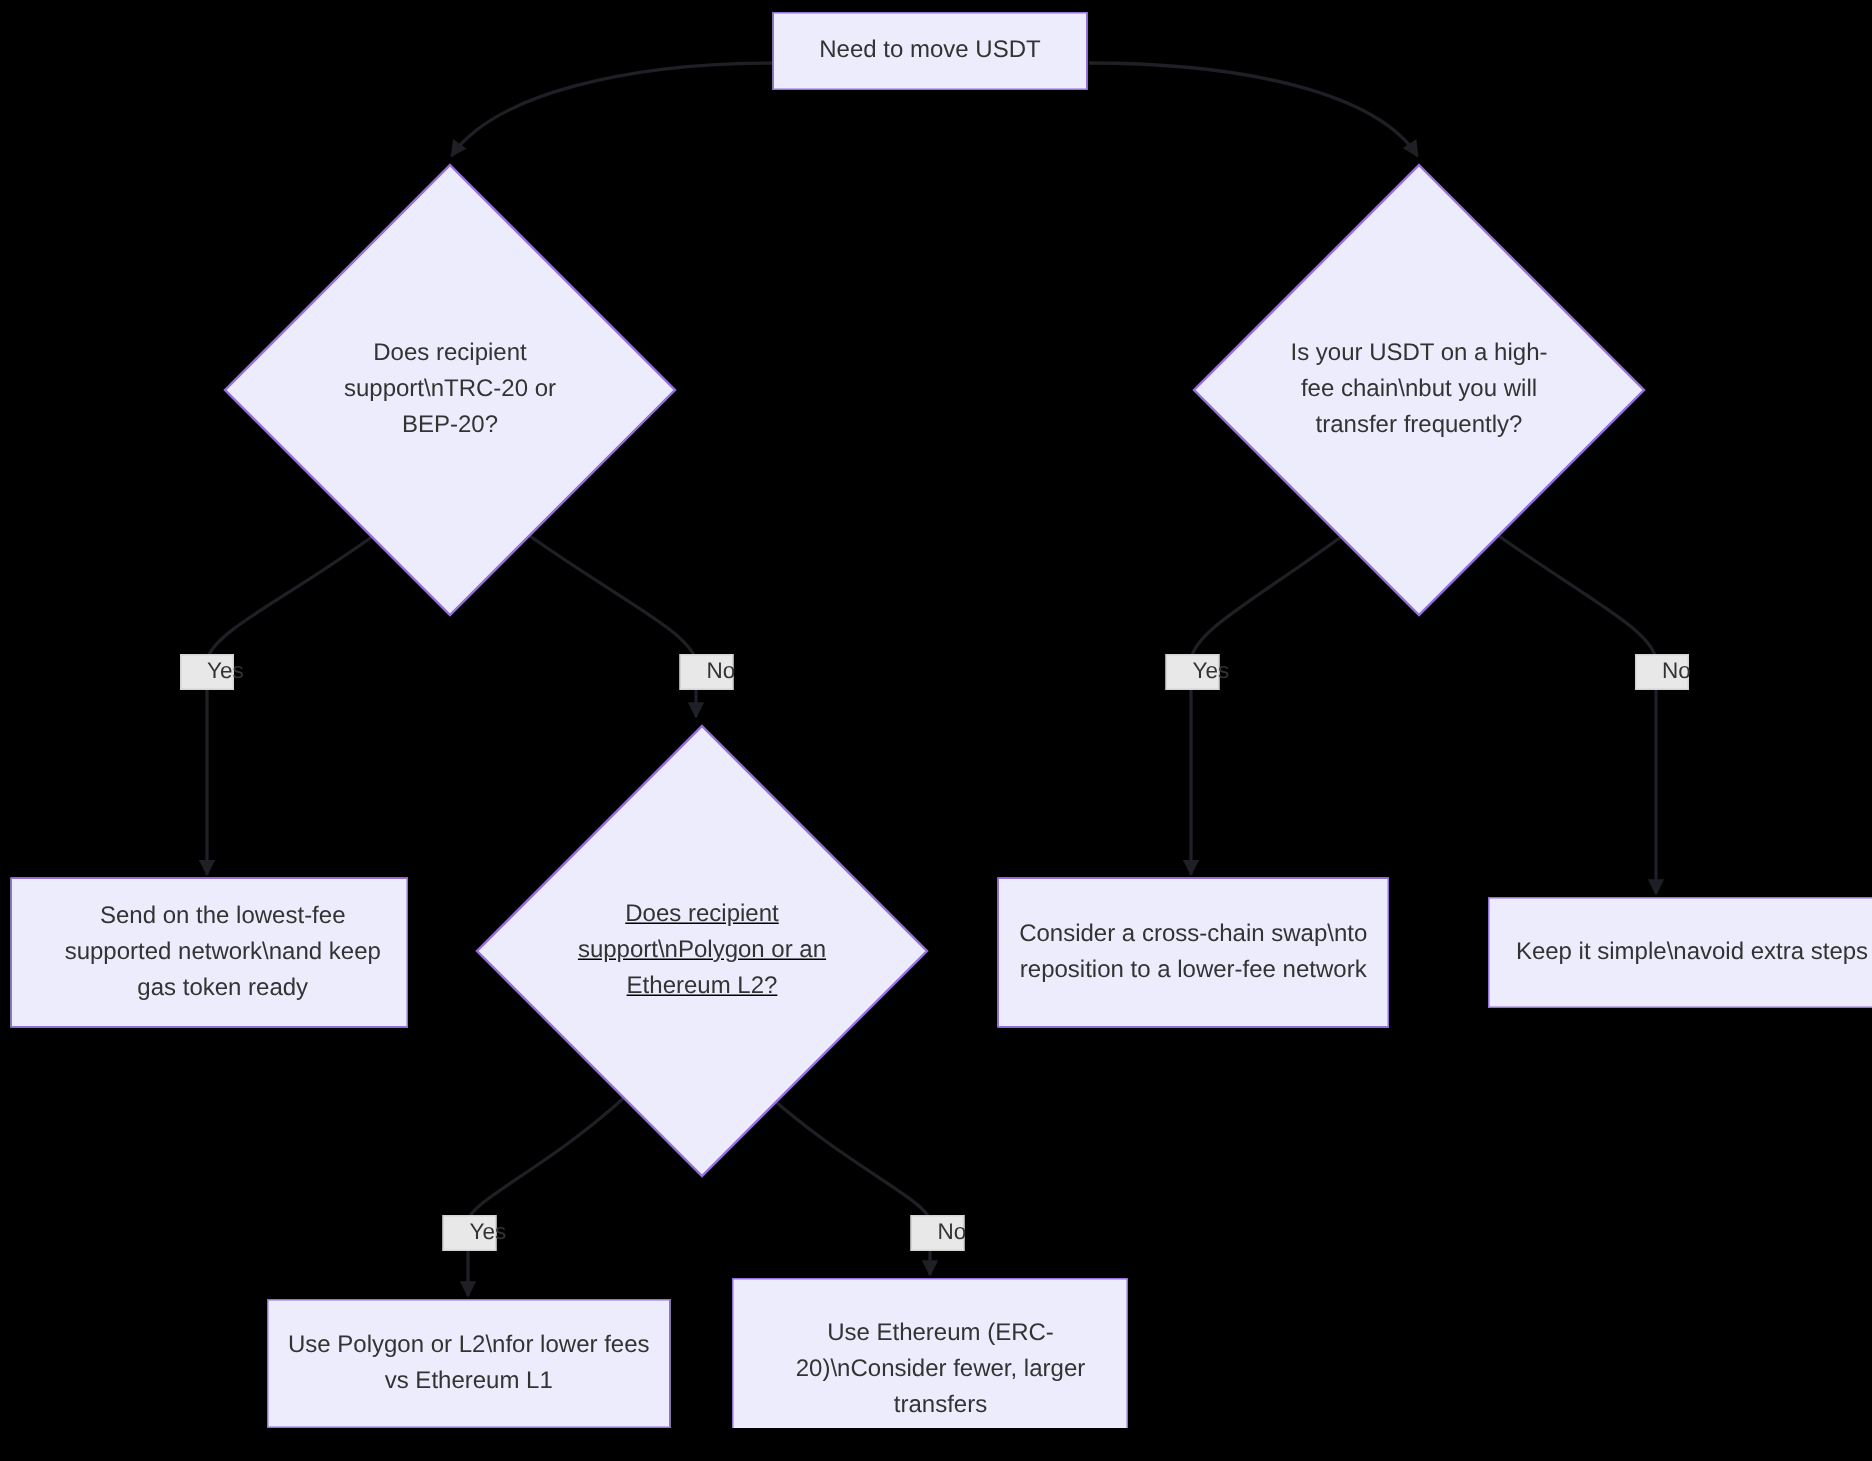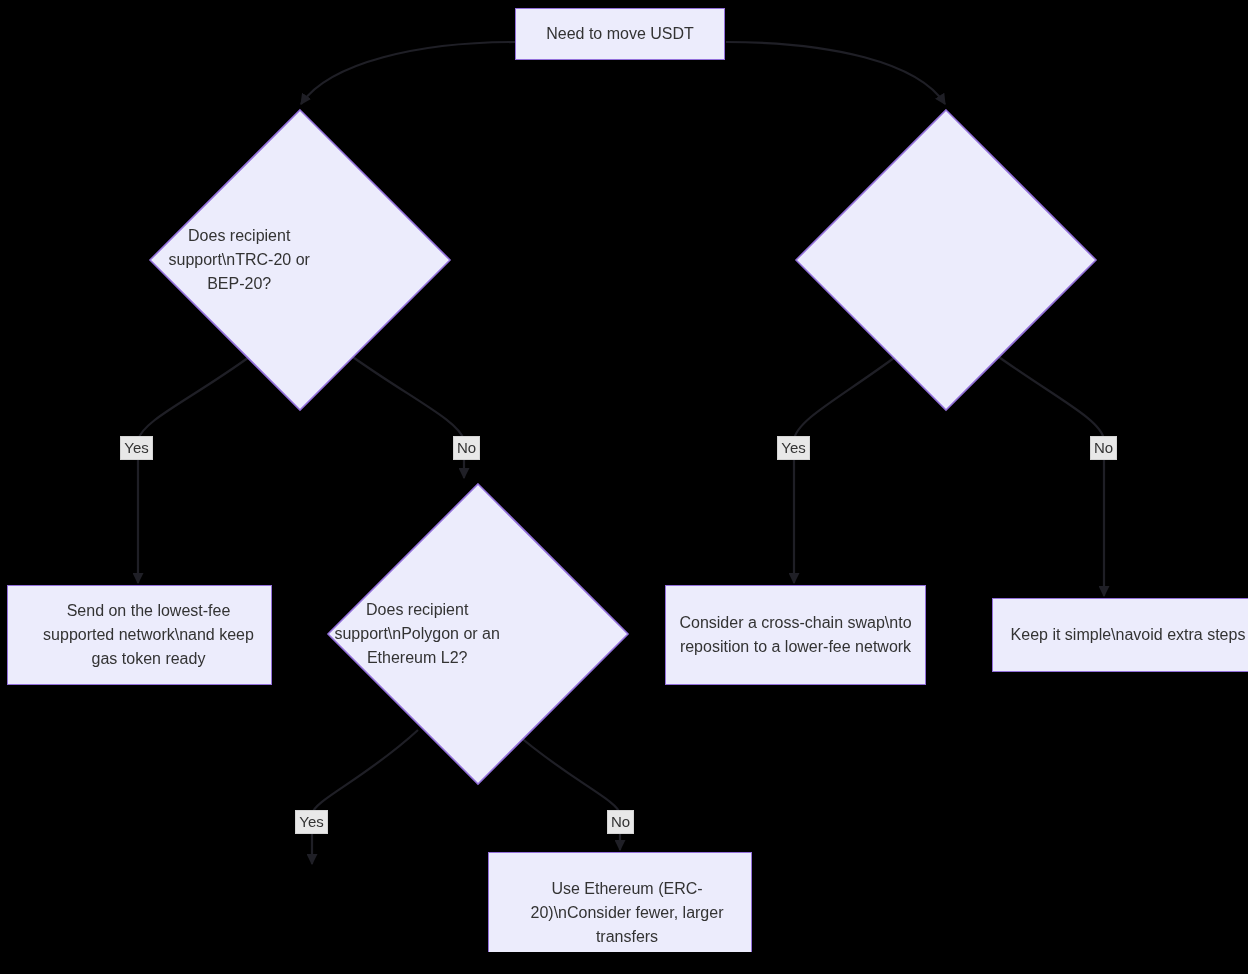--- a/index.html
+++ b/index.html
@@ -44,20 +44,21 @@
     padding: 6px 10px;
   }
   .rect .label {
     display: block;
     width: 100%;
   }
   
   .diamond {
     display: flex;
     align-items: center;
+    justify-content: center;
   }
   .diamond .dshape {
     position: absolute;
     left: 0;
     top: 0;
     width: 100%;
     height: 100%;
   }
   .diamond .label {
     position: relative;
@@ -68,21 +69,21 @@
     line-height: 24px;
     width: 60%;
   }
   
   .edge-label {
     position: absolute;
     background: #e8e8e8;
     color: #333333;
     font-size: 15px;
     line-height: 17px;
-    padding: 2px 3px;
+    padding: 2px 17px;
     border: 1px solid #d4d4d4;
     white-space: nowrap;
     box-sizing: border-box;
     text-align: center;
   }
 </style>
 </head>
 <body>
 
 <div id="canvas">
@@ -119,41 +120,45 @@
     <svg class="dshape" viewBox="0 0 304 304" preserveAspectRatio="none">
       <polygon points="152,2 302,152 152,302 2,152" fill="#ececfc" stroke="#9370db" stroke-width="1.6"></polygon>
     </svg>
     <span class="label">Does recipient support\nTRC-20 or BEP-20?</span>
   </div>
 
   <div class="node diamond" style="left:794px; top:108px; width:304px; height:304px;">
     <svg class="dshape" viewBox="0 0 304 304" preserveAspectRatio="none">
       <polygon points="152,2 302,152 152,302 2,152" fill="#ececfc" stroke="#9370db" stroke-width="1.6"></polygon>
     </svg>
+    <span class="label">Is your USDT on a high-fee chain\nbut you will transfer frequently?</span>
   </div>
 
-  <div class="node diamond" style="left:326px; top:482px; width:304px; height:304px;">
+  <div class="node diamond" style="left:316px; top:482px; width:304px; height:304px;text-decoration:underline;">
     <svg class="dshape" viewBox="0 0 304 304" preserveAspectRatio="none">
       <polygon points="152,2 302,152 152,302 2,152" fill="#ececfc" stroke="#9370db" stroke-width="1.6"></polygon>
     </svg>
     <span class="label">Does recipient support\nPolygon or an Ethereum L2?</span>
   </div>
 
   <div class="node rect" style="left:7px; top:585px; width:265px; height:100px;padding-left:28px;">
     <span class="label">Send on the lowest-fee supported network\nand keep gas token ready</span>
   </div>
 
   <div class="node rect" style="left:665px; top:585px; width:261px; height:100px;align-items:center;">
     <span class="label">Consider a cross-chain swap\nto reposition to a lower-fee network</span>
   </div>
 
   <div class="node rect" style="left:968px; top:598px; width:272px; height:74px;margin-left:24px;">
     <span class="label">Keep it simple\navoid extra steps</span>
   </div>
 
+  <div class="node rect" style="left:178px; top:866px; width:269px; height:86px;">
+    <span class="label">Use Polygon or L2\nfor lower fees vs Ethereum L1</span>
+  </div>
 
   <div class="node rect" style="left:488px; top:852px; width:264px; height:122px;padding-left:24px;">
     <span class="label">Use Ethereum (ERC-20)\nConsider fewer, larger transfers</span>
   </div>
 
   <div class="edge-label" style="left:120px; top:436px; width:33px; height:24px;">Yes</div>
 
   <div class="edge-label" style="left:453px; top:436px; width:27px; height:24px;">No</div>
 
   <div class="edge-label" style="left:777px; top:436px; width:33px; height:24px;">Yes</div>

